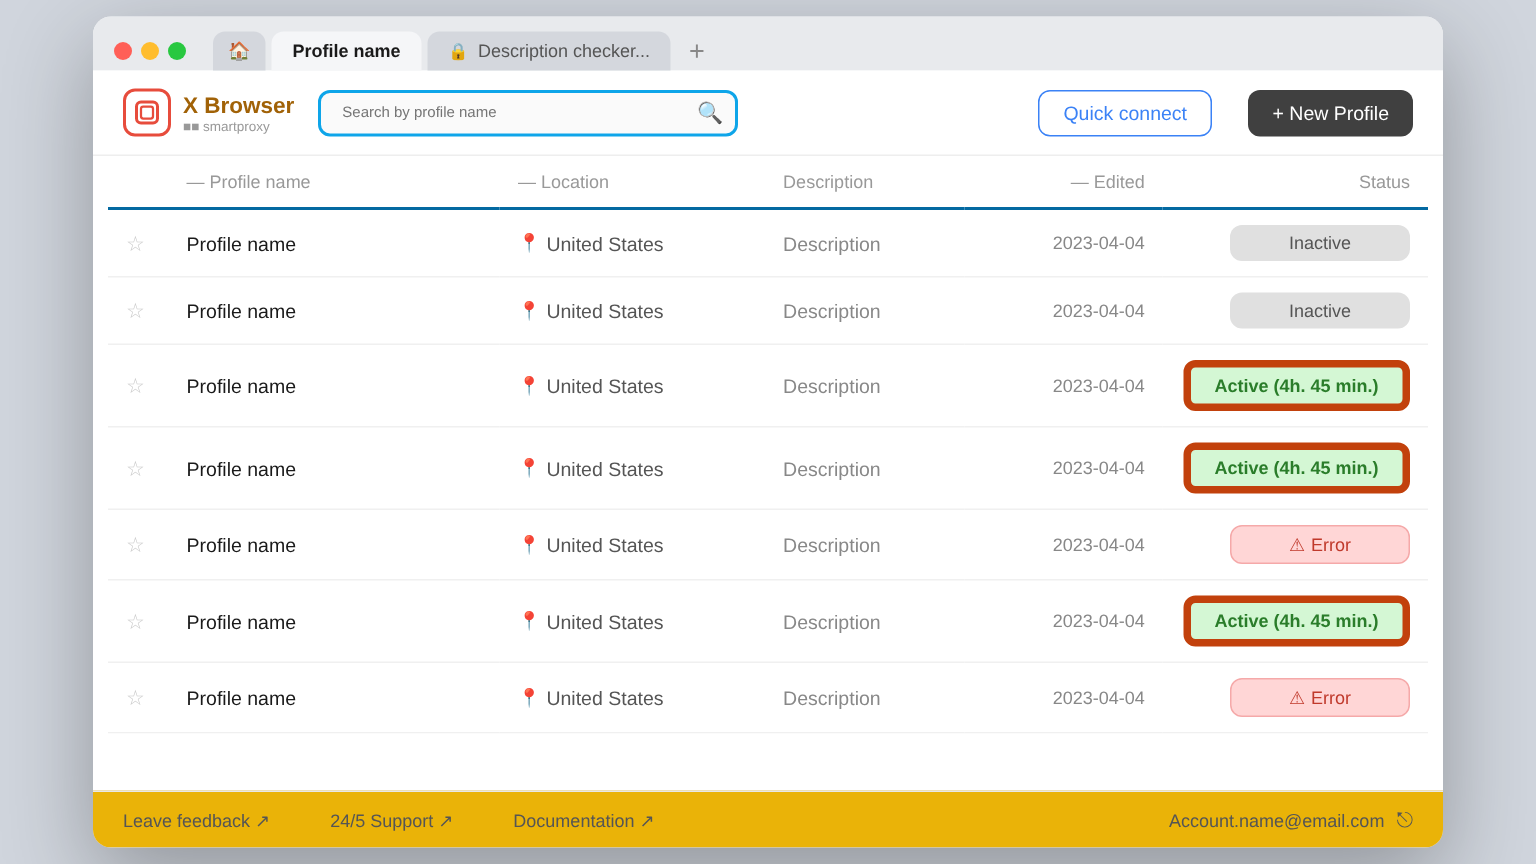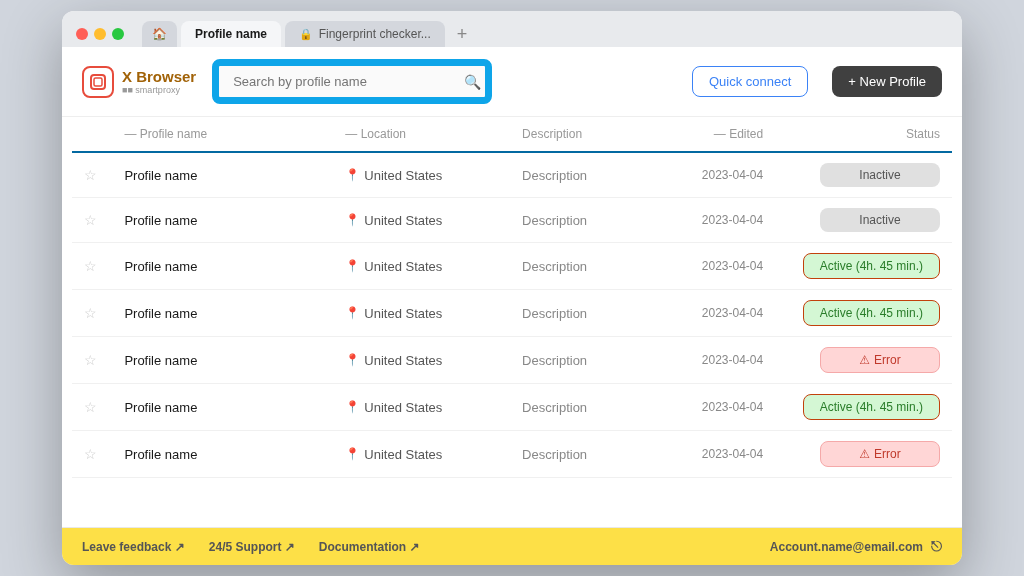--- a/index.html
+++ b/index.html
@@ -119,23 +119,23 @@
       color: #999;
     }
     .search-bar {
       flex: 1;
       max-width: 280px;
       position: relative;
     }
     .search-bar input {
       width: 100%;
       padding: 8px 36px 8px 14px;
-      border: 7px solid #0ea5e9;
+      border: 2px solid #0ea5e9;
       border-radius: 8px;
-      font-size: 13px;
+      font-size: 10px;
       color: #555;
       outline: none;
       background: #fafafa;
     }
     .search-icon-wrap {
       position: absolute;
       right: 10px;
       top: 50%;
       transform: translateY(-50%);
       color: #999;
@@ -235,46 +235,46 @@
       min-width: 120px;
       text-align: center;
     }
     .badge-inactive {
       background: #e0e0e0;
       color: #555;
     }
     .badge-active {
       background: #d4f7d4;
       color: #2a7d2a;
-      border: 1px solid #c2410c;
+      border: 5px solid #c2410c;
+      font-weight: bold;
     }
     .badge-error {
       background: #ffd6d6;
       color: #c0392b;
       border: 1px solid #f5a9a9;
       display: inline-flex;
       align-items: center;
       gap: 4px;
       justify-content: center;
     }
     
     .table-container::-webkit-scrollbar { width: 6px; }
     .table-container::-webkit-scrollbar-track { background: #f0f0f0; }
     .table-container::-webkit-scrollbar-thumb { background: #ccc; border-radius: 3px; }
     
     .app-footer {
-      background: #fde047;
+      background: #eab308;
       border-top: 1px solid #e8e8e8;
       padding: 10px 20px;
       display: flex;
       align-items: center;
-      gap: 24px;
-      font-size: 12px;
-      color: #555;
-      font-weight: bold;
+      gap: 40px;
+      font-size: 12px;
+      color: #555;
     }
     .footer-link {
       display: flex;
       align-items: center;
       gap: 3px;
       cursor: pointer;
       color: #555;
     }
     .footer-right {
       margin-left: auto;
@@ -308,21 +308,21 @@
     </div>
     <div class="tabs">
       <div class="tab tab-home">
         <span>🏠</span>
       </div>
       <div class="tab tab-active">
         <span>Profile name</span>
       </div>
       <div class="tab tab-inactive">
         <span style="font-size:11px;">🔒</span>
-        <span>Fingerprint checker...</span>
+        <span>Description checker...</span>
       </div>
       <button class="tab-add">+</button>
     </div>
   </div>
 
   <div class="app-content">
 
     <div class="app-header">
       <div class="logo-area">
         <div class="logo-icon">

